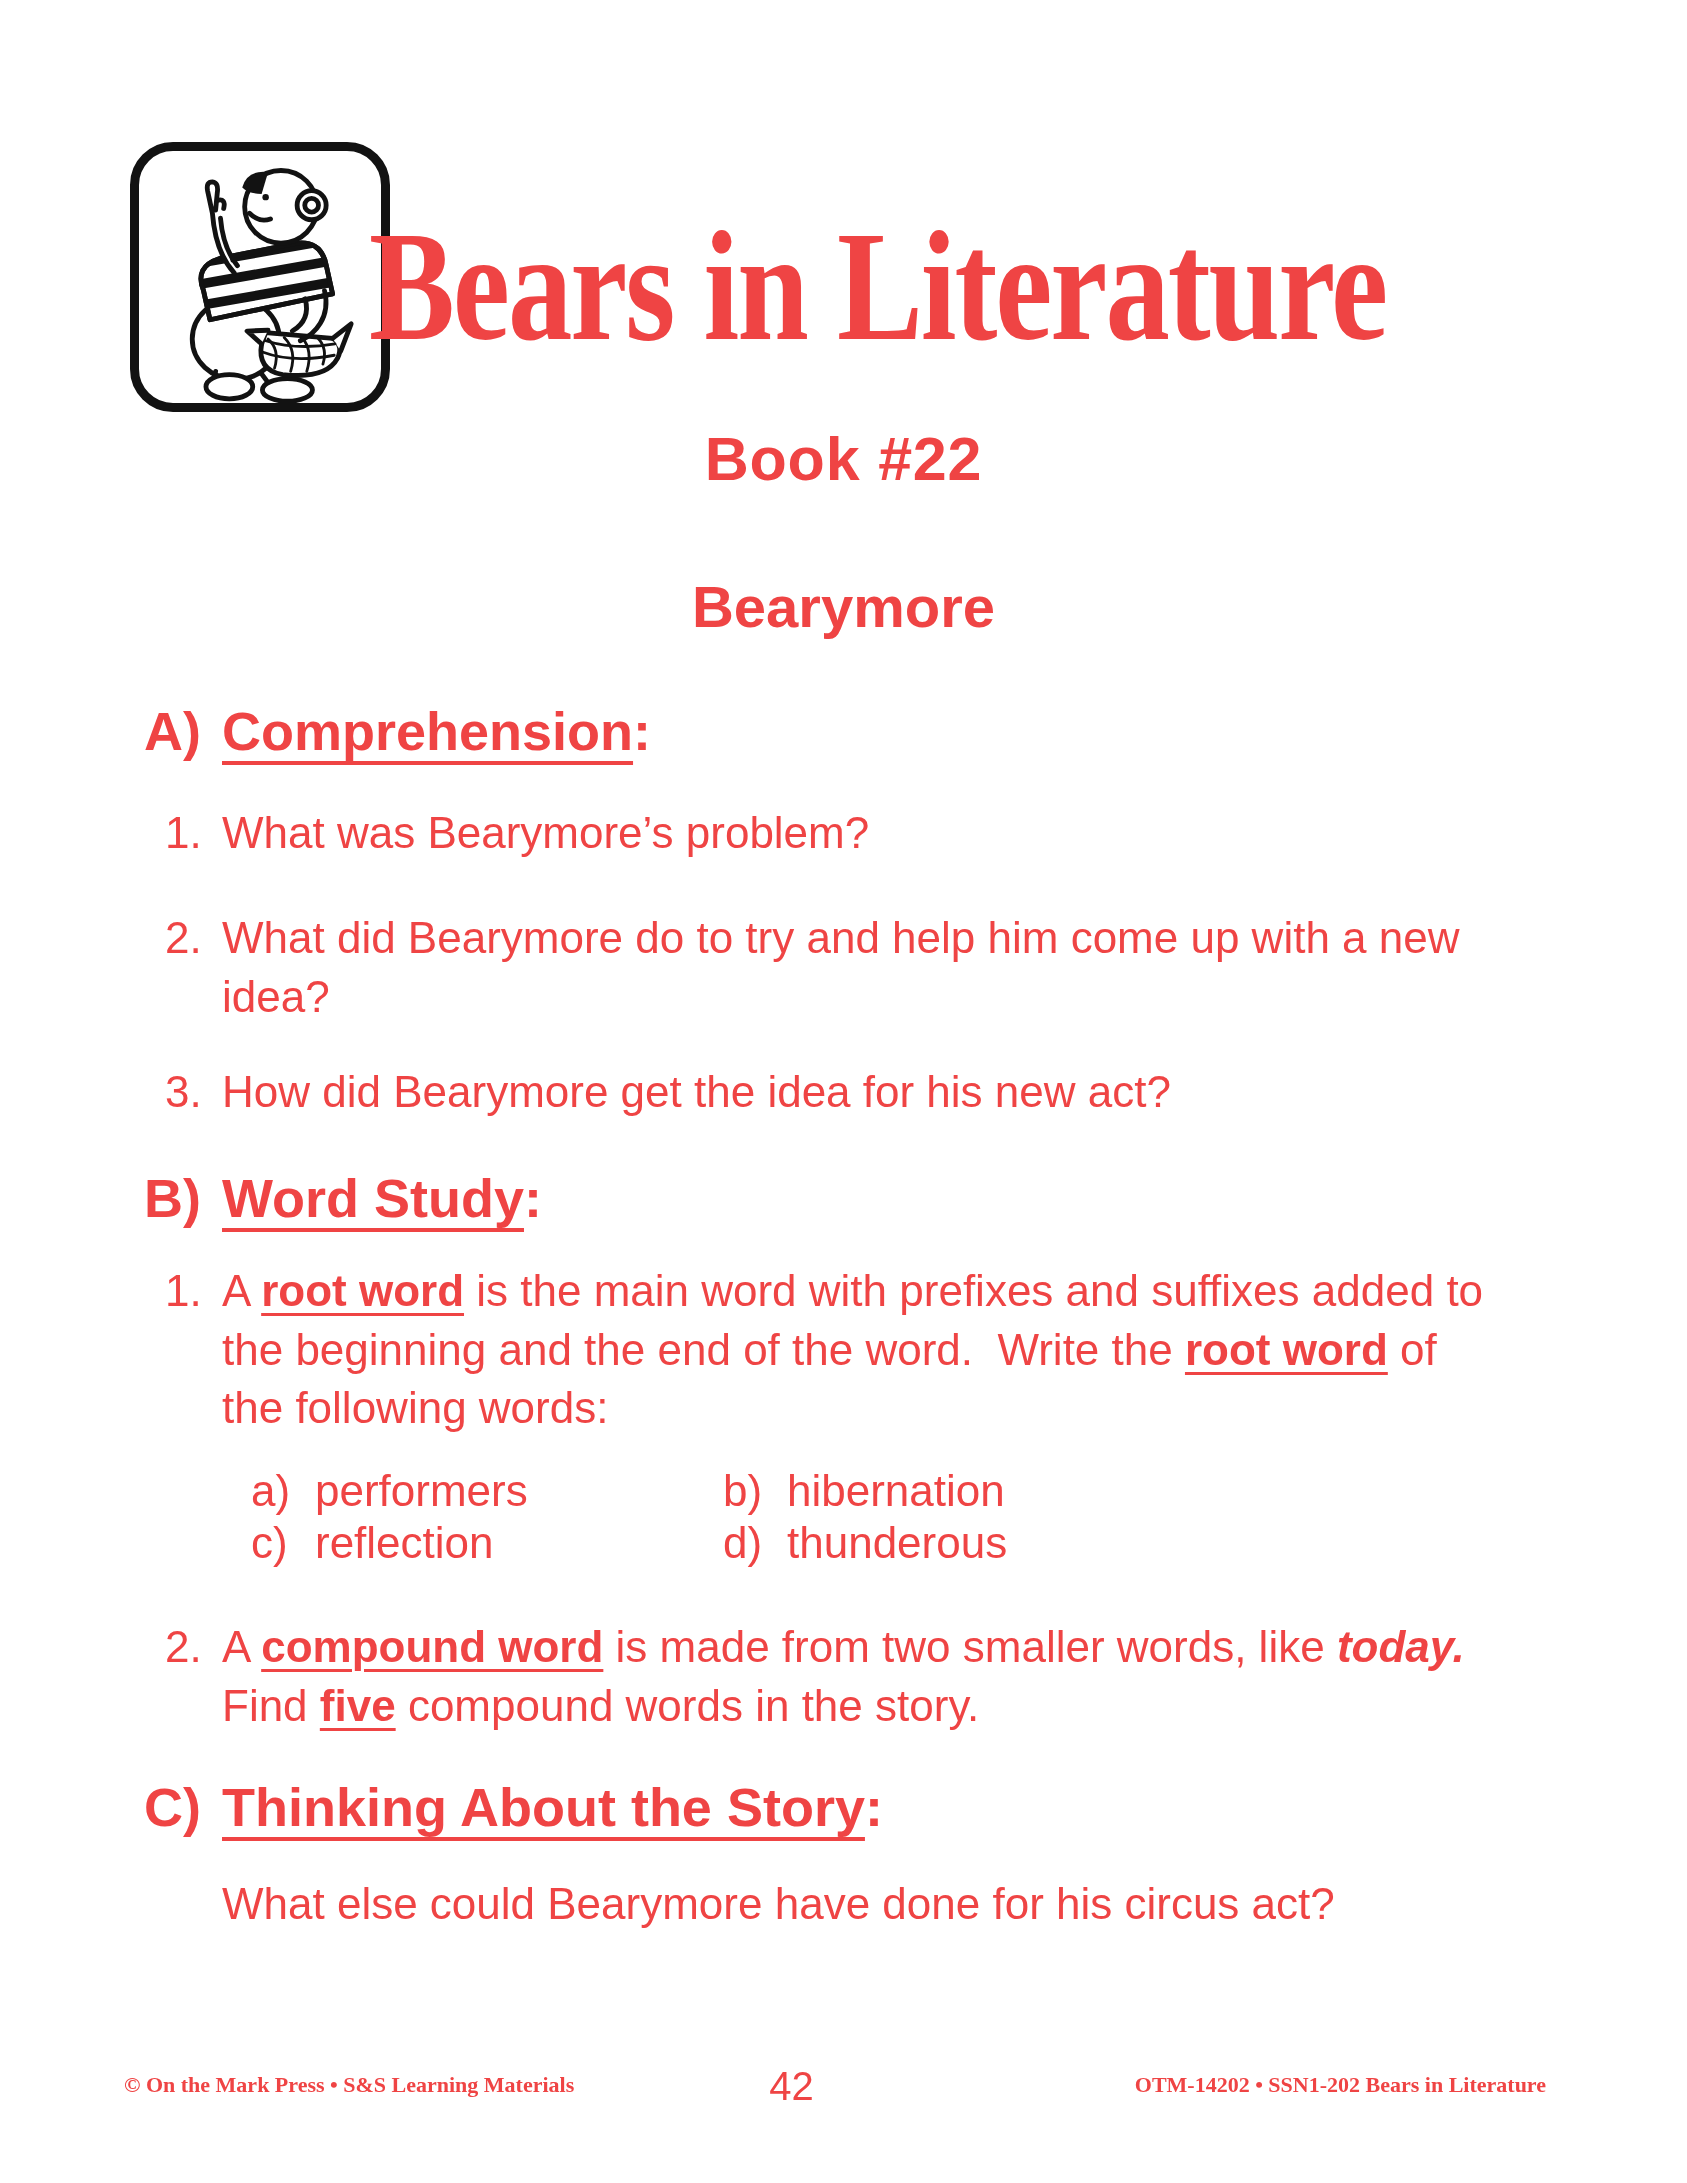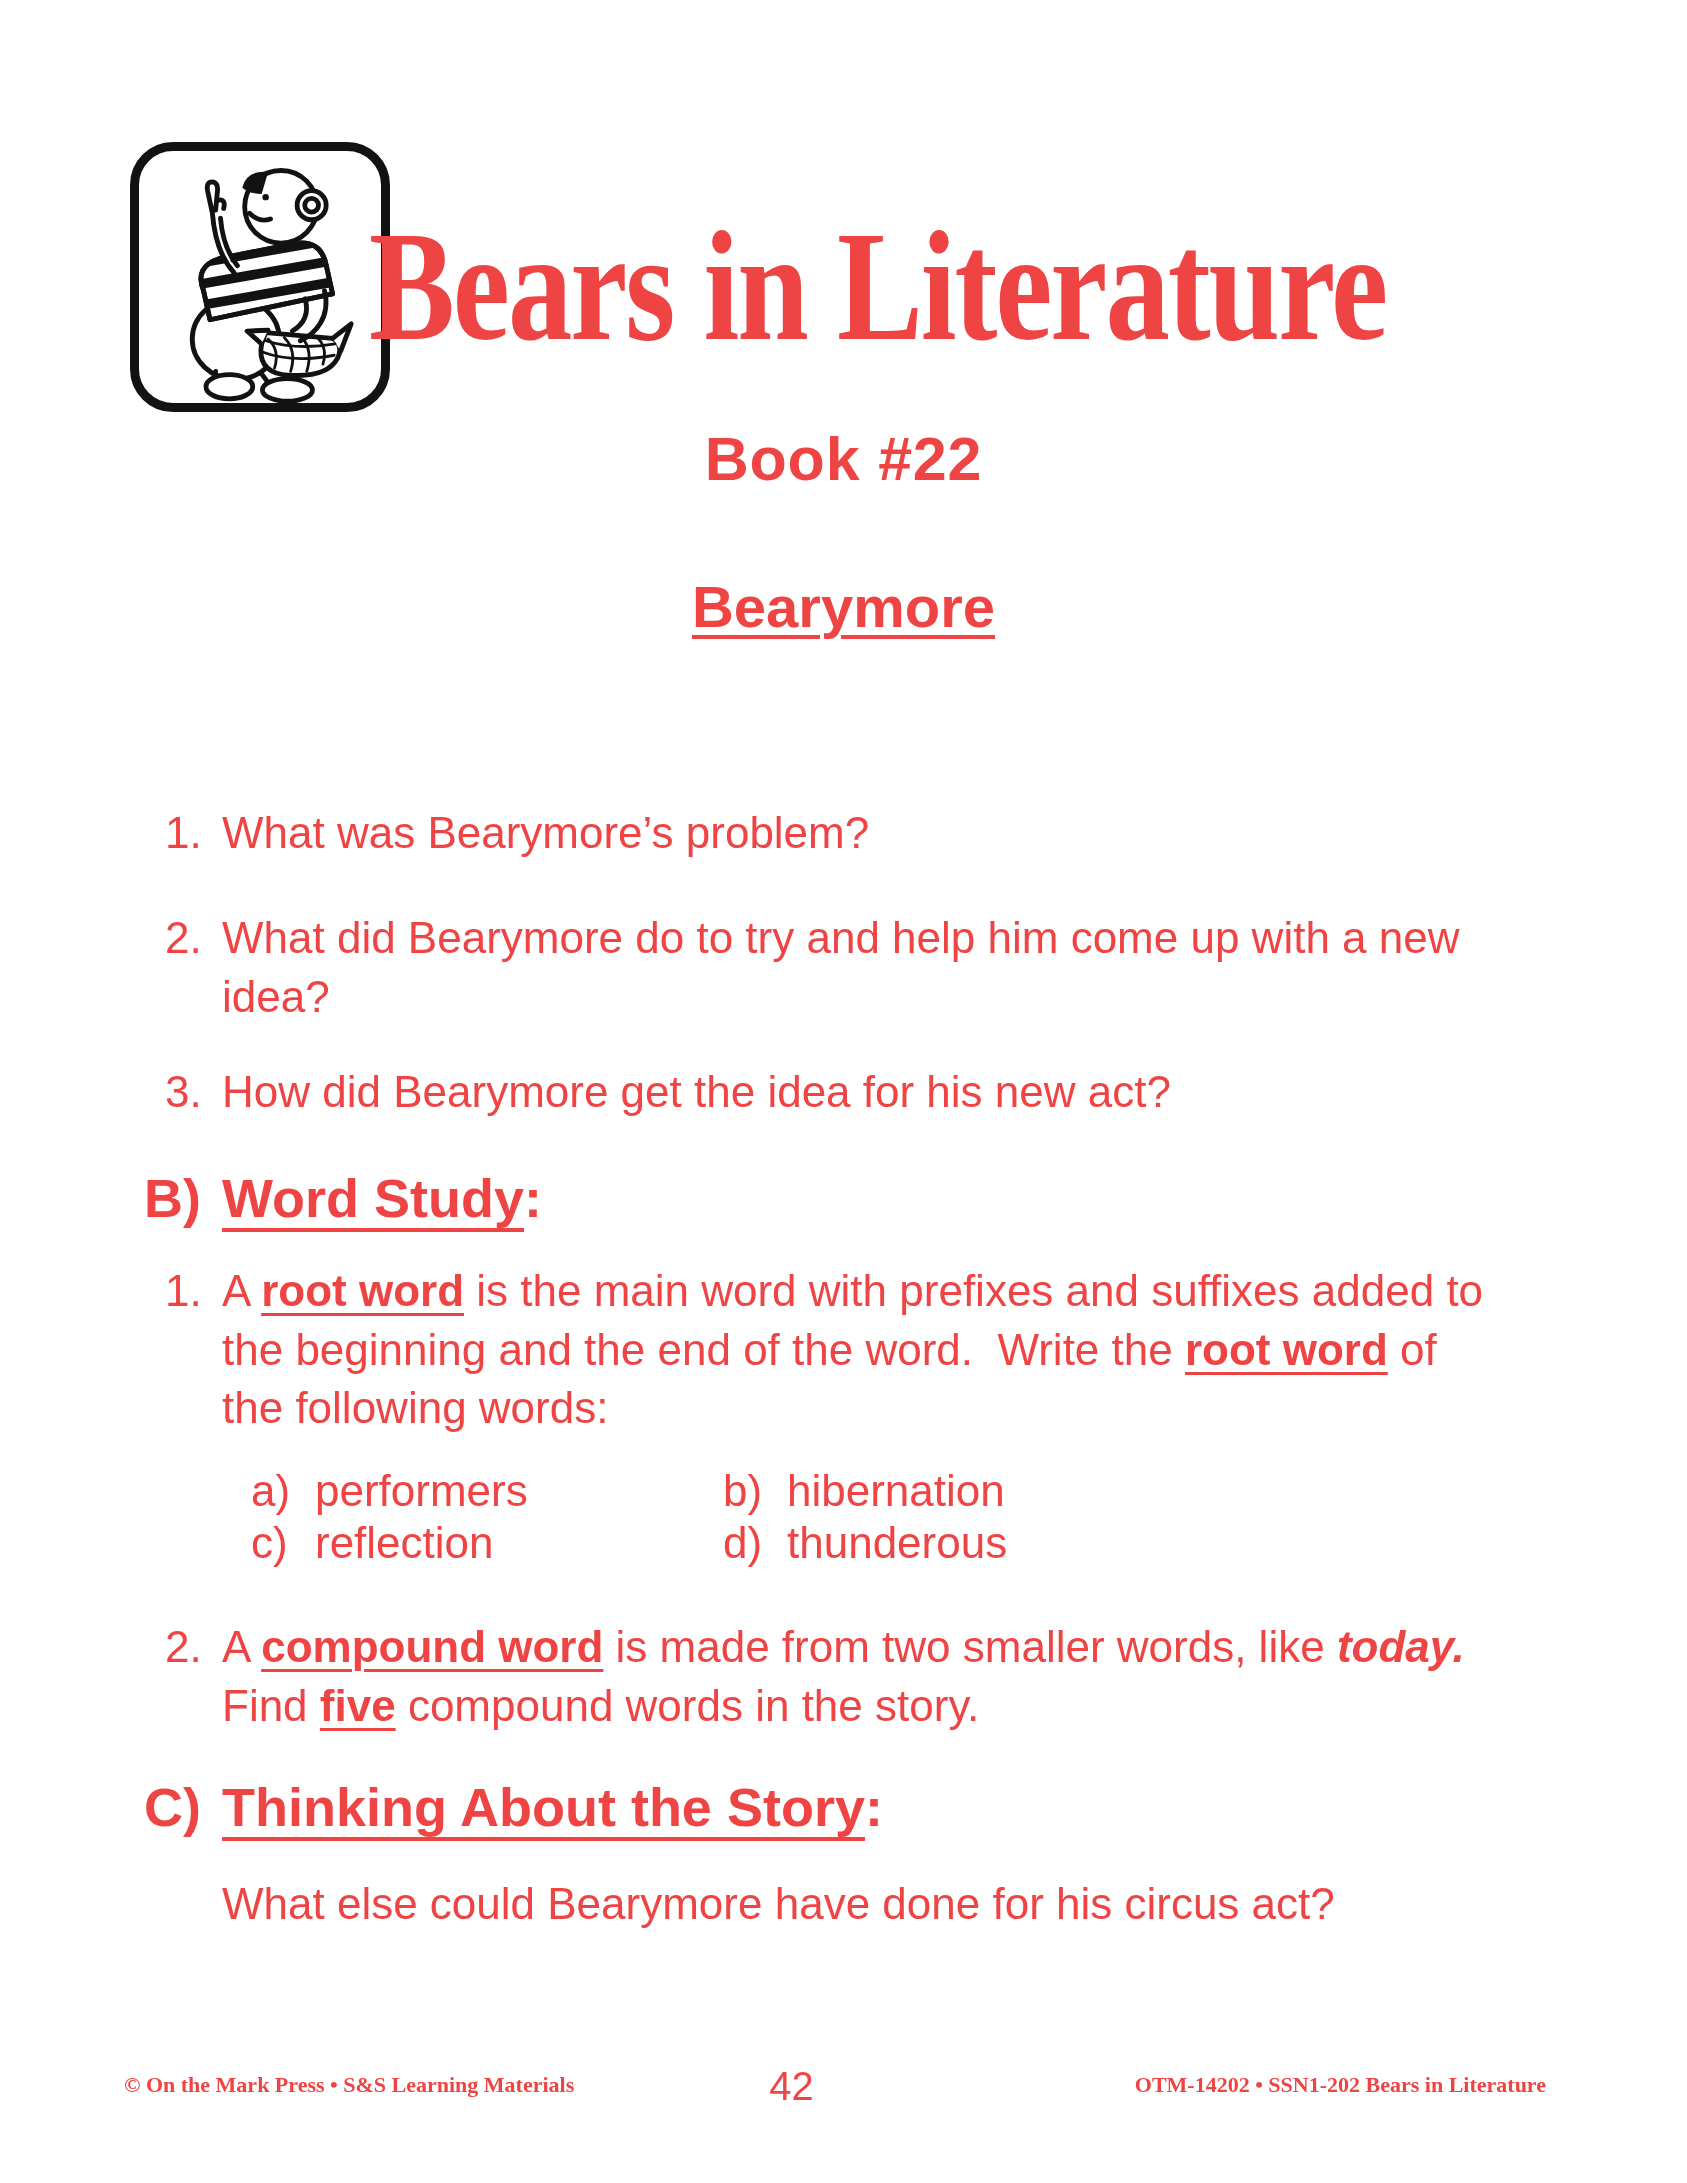--- a/index.html
+++ b/index.html
@@ -25,21 +25,21 @@
     font-weight:700;font-size:157px;line-height:1;
     letter-spacing:-2.5px;white-space:nowrap;
     transform:scaleX(.82);transform-origin:left top;
   }
   
   .center-line{position:absolute;left:0;width:100%;text-align:center;font-weight:700;}
   .book-number{top:424px;font-size:61px;letter-spacing:0.8px;
     }
   .book-number .u-big{text-decoration-thickness:5px;text-underline-offset:10px;}
   .book-title{top:573px;font-size:58px;}
-  .book-title .u-big{text-decoration:underline;text-decoration-thickness:4.1px;text-underline-offset:8.2px;}
+  .book-title .u-big{text-decoration-thickness:4.1px;text-underline-offset:8.2px;}
   .author{top:630px;font-size:51px;}
   
   .sec{position:absolute;left:144px;font-size:54px;font-weight:700;white-space:nowrap;}
   .sec .sec-letter{display:inline-block;width:78px;}
   .sec .sec-title{text-decoration:underline;text-decoration-thickness:4.1px;text-underline-offset:10.7px;}
   .sec-a{top:700px;}
   .sec-b{top:1167px;}
   .sec-c{top:1776px;}
   
   .item{position:absolute;left:0;top:0;width:100%;font-size:44px;line-height:1.33;}
@@ -132,20 +132,23 @@
         <path d="M 101 82 C 103 106 110 126 122 141"></path>
       </g>
     </svg>
   </div>
 
   <div class="main-title">Bears in Literature</div>
 
   <div class="center-line book-number"><span class="u-big">Book #22</span></div>
   <div class="center-line book-title"><span class="u-big">Bearymore</span></div>
 
+  <div class="sec sec-a">
+    <span class="sec-letter">A)</span><span class="sec-title">Comprehension</span><span class="sec-colon">:</span>
+  </div>
 
   <div class="item item-a1">
     <span class="num">1.</span>
     <div class="itext"><span>What was Bearymore’s problem?</span></div>
   </div>
   <div class="item item-a2">
     <span class="num">2.</span>
     <div class="itext"><span>What did Bearymore do to try and help him come up with a new</span><br><span>idea?</span></div>
   </div>
   <div class="item item-a3">

